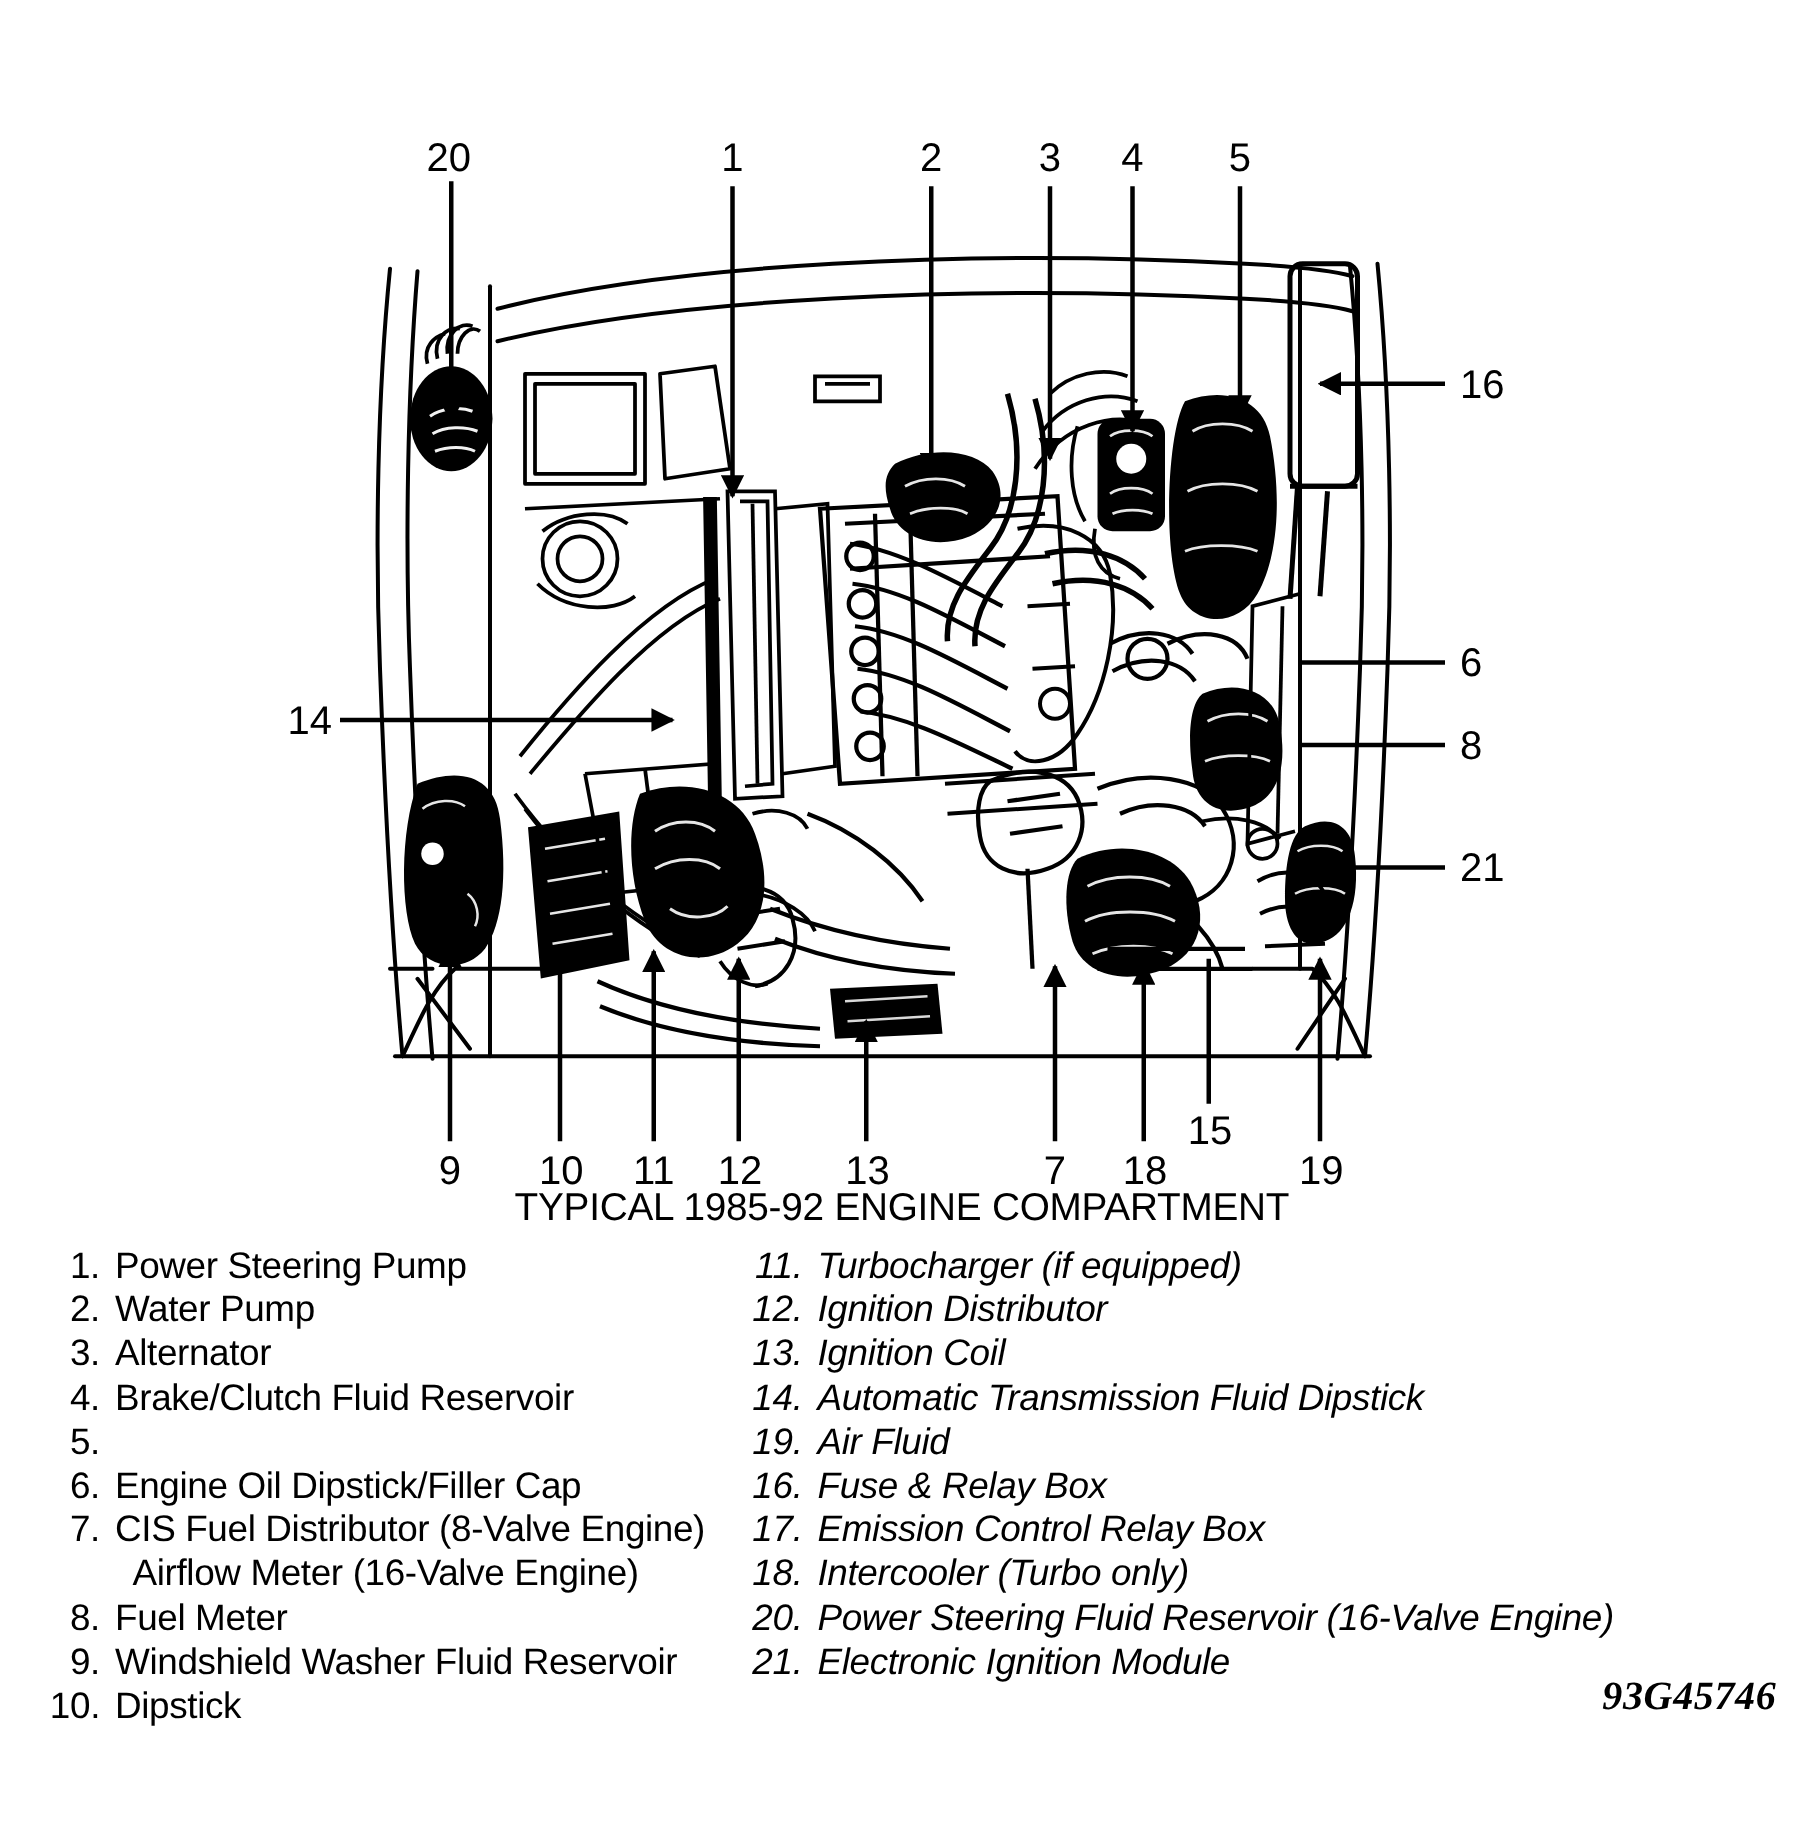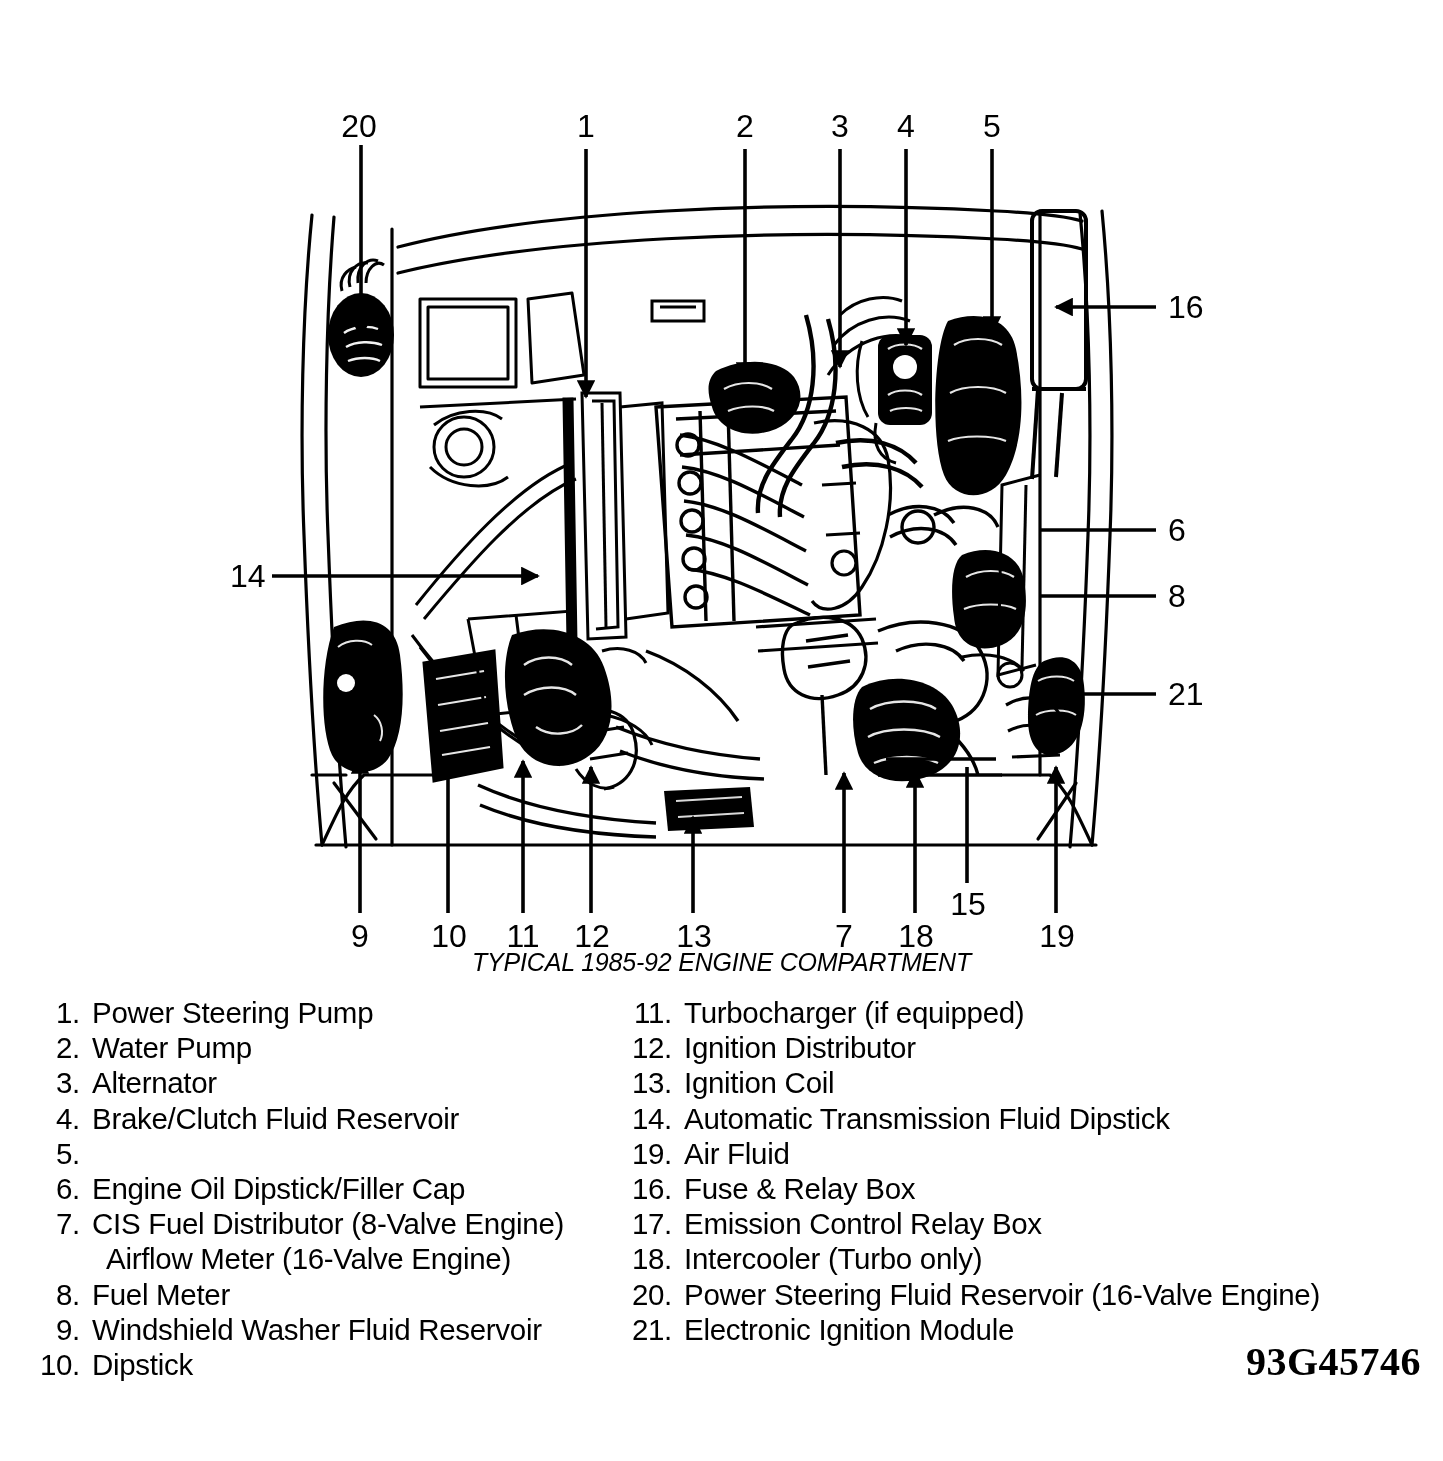--- a/index.html
+++ b/index.html
@@ -33,38 +33,37 @@
     display: block;
     width: 1443px;
     height: 940px;
   }
   #caption {
     position: absolute;
     left: 0;
     top: 948px;
     width: 1443px;
     text-align: center;
-    font-size: 25px;
+    font-size: 31px;
     letter-spacing: -0.2px;
     white-space: nowrap;
-    font-style: italic;
   }
   #legend {
     position: absolute;
     left: 0;
     top: 995px;
     width: 1443px;
     height: 400px;
   }
   .legend-col {
     position: absolute;
     top: 0;
   }
   #legend-col-left  { left: 30px;  width: 600px; }
-  #legend-col-right { left: 622px; width: 800px; }
+  #legend-col-right { left: 592px; width: 800px; font-style: italic; }
   .legend-item {
     display: flex;
     align-items: baseline;
     font-size: 29.5px;
     line-height: 35.2px;
     white-space: nowrap;
     letter-spacing: -0.3px;
   }
   .legend-num {
     width: 62px;
@@ -75,22 +74,23 @@
   }
   .legend-text { flex: 1 1 auto; }
   .legend-item.continuation .legend-num { visibility: hidden; }
   .legend-item.continuation .legend-text { padding-left: 14px; }
   #figure-id {
     position: absolute;
     right: 22px;
     top: 1338px;
     font-family: "Liberation Serif", serif;
     font-weight: bold;
-    font-size: 40px;
+    font-size: 32px;
     letter-spacing: 0.5px;
+    font-style: italic;
   }
   .cnum {
     font-size: 30px;
     font-family: "Liberation Sans", sans-serif;
   }
 </style>
 </head>
 <body>
 
 <div id="page">

